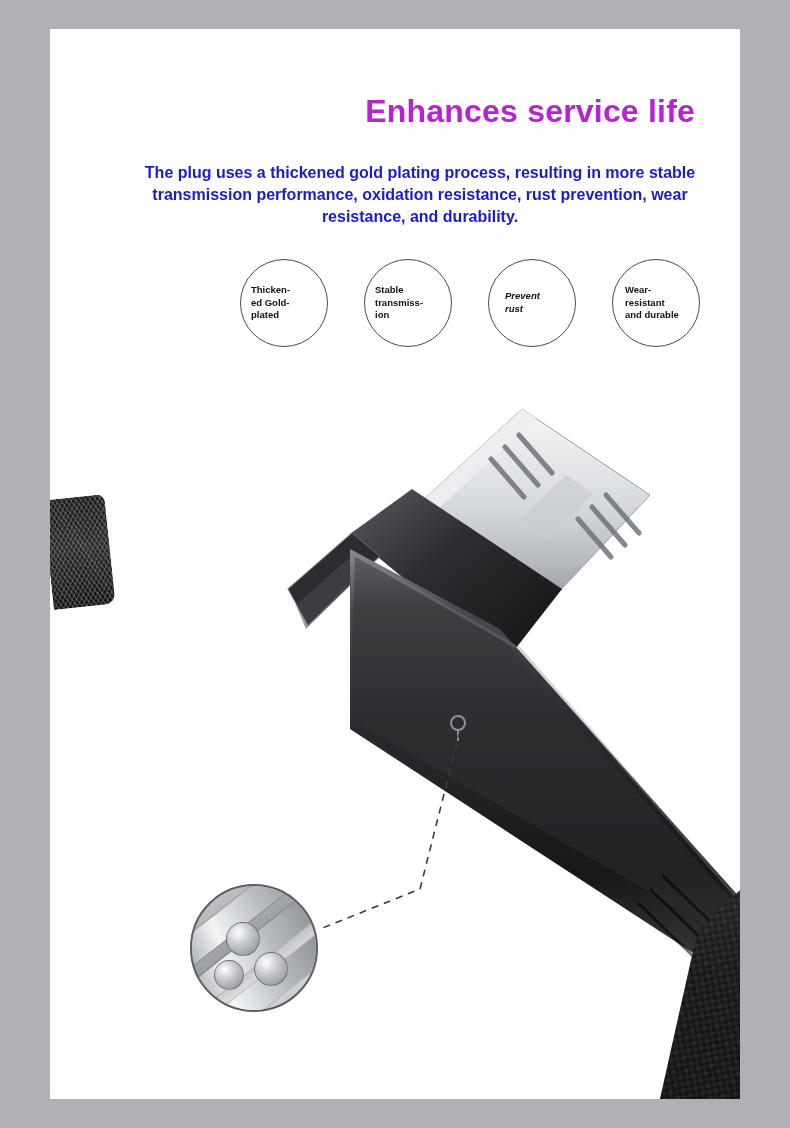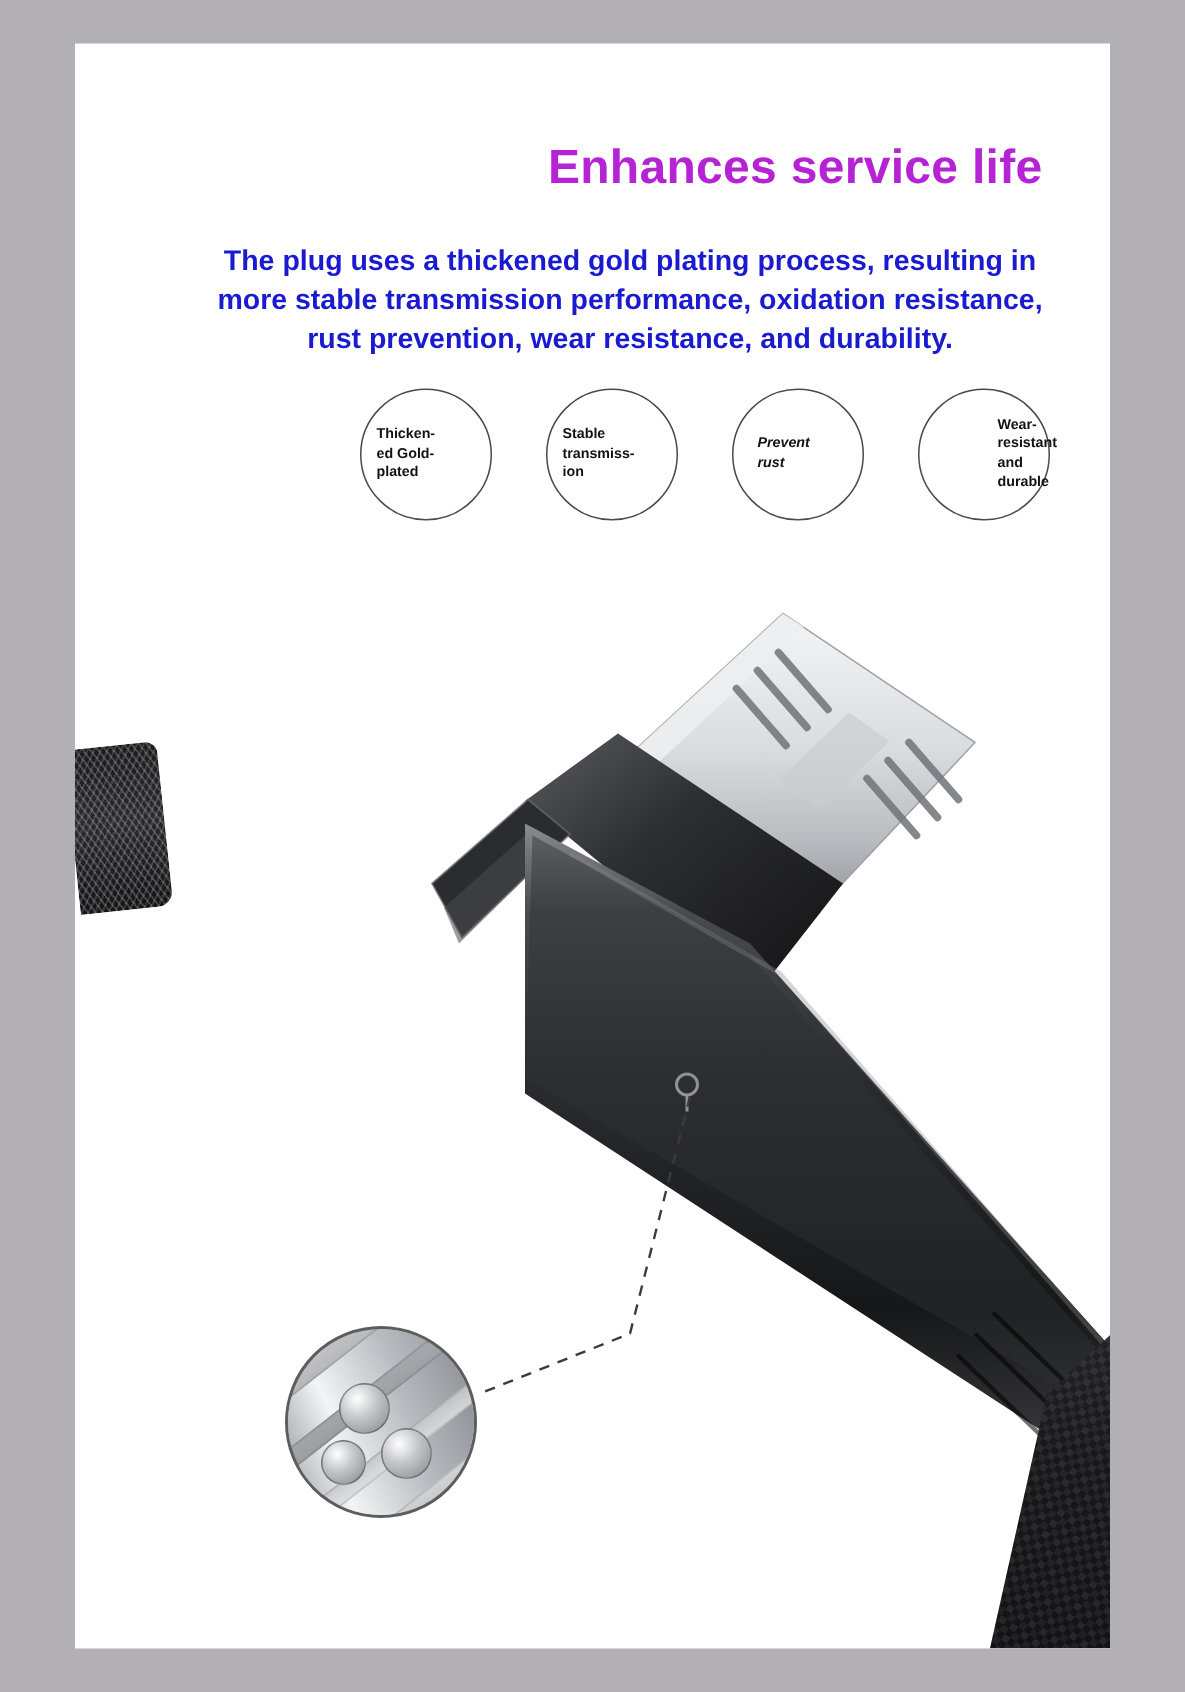--- a/index.html
+++ b/index.html
@@ -41,21 +41,21 @@
     color: #b523d4;
     letter-spacing: 0.2px;
     white-space: nowrap;
   }
   .subtitle {
     position: absolute;
     left: 85px;
     top: 133px;
     width: 570px;
     text-align: center;
-    font-size: 19px;
+    font-size: 16px;
     font-weight: bold;
     line-height: 1.36;
     color: #1a1ad0;
   }
 
   
   .badges {
     position: absolute;
     left: 190px;
     top: 230px;
@@ -165,21 +165,21 @@
       <div class="badge b1">
         <span style="white-space:pre-line;">Stable
 transmiss-
 ion</span>
       </div>
       <div class="badge b2">
         <span style="white-space:pre-line;">Prevent
 rust</span>
       </div>
       <div class="badge b3">
-        <span style="white-space:pre-line;margin-left:40px;">Wear-
+        <span style="white-space:pre-line;">Wear-
 resistant
 and durable</span>
       </div>
     </div>
 
     <div class="art">
 
       <div class="left-braid"></div>
 
       <svg width="690" height="1070" viewBox="0 0 690 1070" style="position:absolute;left:0;top:0;">

